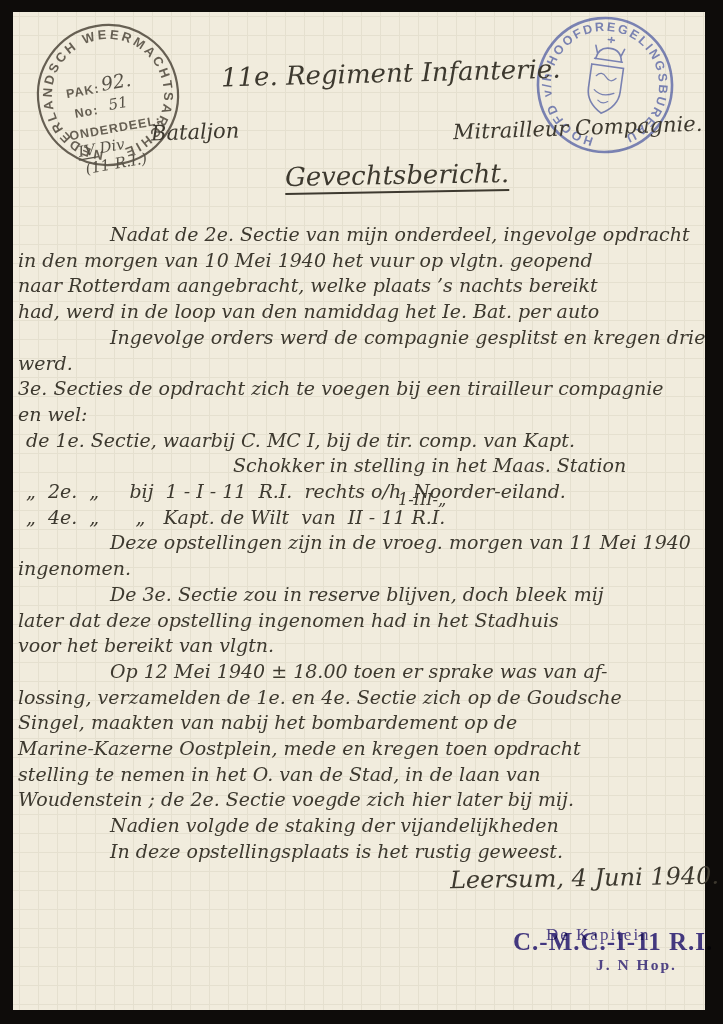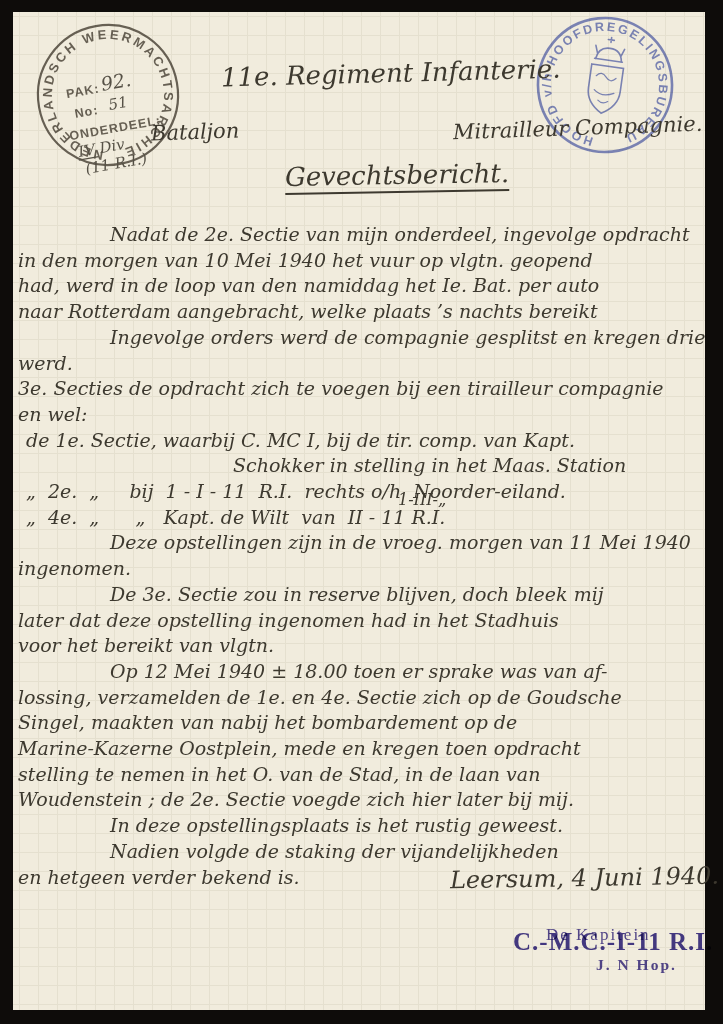--- a/index.html
+++ b/index.html
@@ -98,44 +98,43 @@
     </svg>
 
     <div class="hand regiment">11e. Regiment Infanterie.</div>
     <div class="hand bataljon">Bataljon</div>
     <div class="hand compagnie">Mitrailleur Compagnie.</div>
     <div class="hand doc-title">Gevechtsbericht.</div>
 
     <div class="body-text">
         <div class="line ind">Nadat de 2e. Sectie van mijn onderdeel, ingevolge opdracht</div>
         <div class="line">in den morgen van 10 Mei 1940 het vuur op vlgtn. geopend</div>
+        <div class="line">naar Rotterdam aangebracht, welke plaats ’s nachts bereikt</div>
         <div class="line">had, werd in de loop van den namiddag het Ie. Bat. per auto</div>
-        <div class="line">naar Rotterdam aangebracht, welke plaats ’s nachts bereikt</div>
         <div class="line ind">Ingevolge orders werd de compagnie gesplitst en kregen drie</div>
         <div class="line">werd.</div>
         <div class="line">3e. Secties de opdracht zich te voegen bij een tirailleur compagnie</div>
         <div class="line">en wel:</div>
         <div class="line s-ind">de 1e. Sectie, waarbij C. MC I, bij de tir. comp. van Kapt.</div>
         <div class="line mid">Schokker in stelling in het Maas. Station</div>
         <div class="line s-ind">„&nbsp;&nbsp;2e.&nbsp;&nbsp;„&nbsp;&nbsp;&nbsp;&nbsp;&nbsp;bij&nbsp;&nbsp;1 - I - 11&nbsp;&nbsp;R.I.&nbsp;&nbsp;rechts o/h&nbsp;&nbsp;Noorder-eiland.</div>
         <div class="line s-ind">„&nbsp;&nbsp;4e.&nbsp;&nbsp;„&nbsp;&nbsp;&nbsp;&nbsp;&nbsp;&nbsp;„&nbsp;&nbsp;&nbsp;Kapt. de Wilt&nbsp;&nbsp;van&nbsp;&nbsp;II - 11 R.I.</div>
         <div class="line ind">Deze opstellingen zijn in de vroeg. morgen van 11 Mei 1940</div>
         <div class="line">ingenomen.</div>
         <div class="line ind">De 3e. Sectie zou in reserve blijven, doch bleek mij</div>
         <div class="line">later dat deze opstelling ingenomen had in het Stadhuis</div>
         <div class="line">voor het bereikt van vlgtn.</div>
         <div class="line ind">Op 12 Mei 1940 ± 18.00 toen er sprake was van af-</div>
         <div class="line">lossing, verzamelden de 1e. en 4e. Sectie zich op de Goudsche</div>
         <div class="line">Singel, maakten van nabij het bombardement op de</div>
         <div class="line">Marine-Kazerne Oostplein, mede en kregen toen opdracht</div>
         <div class="line">stelling te nemen in het O. van de Stad, in de laan van</div>
         <div class="line">Woudenstein ; de 2e. Sectie voegde zich hier later bij mij.</div>
+        <div class="line ind">Nadien volgde de staking der vijandelijkheden</div>
         <div class="line ind">In deze opstellingsplaats is het rustig geweest.</div>
-        <div class="line ind">Nadien volgde de staking der vijandelijkheden</div>
-        <div class="line">en hetgeen verder bekend is.</div>
       </div>
     <div class="hand annotation">1-III-„</div>
 
     <div class="hand place-date">Leersum, 4 Juni 1940.</div>
 
     <div class="stamp-text stamp-kapitein">De Kapitein</div>
     <div class="stamp-text stamp-unit">C.-M.C.-I-11 R.I.</div>
     <div class="stamp-text stamp-name">J. N Hop.</div>
   </div>
 </div>

